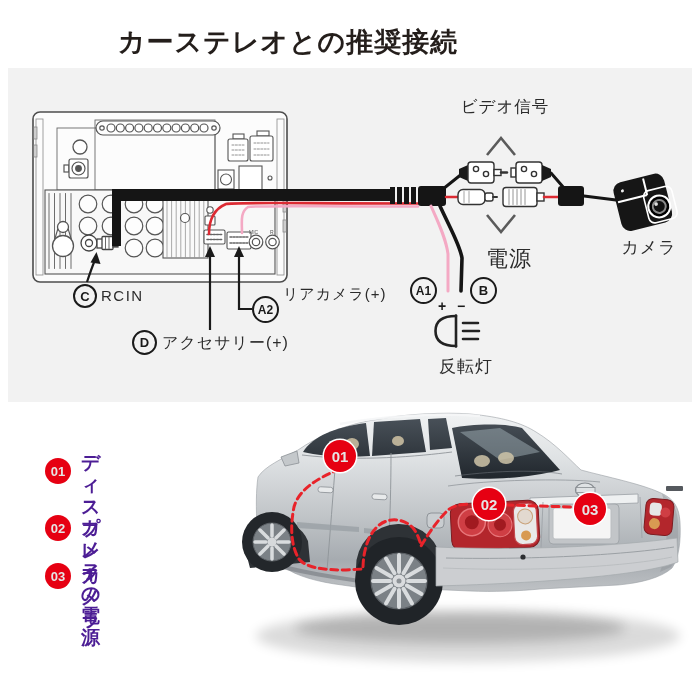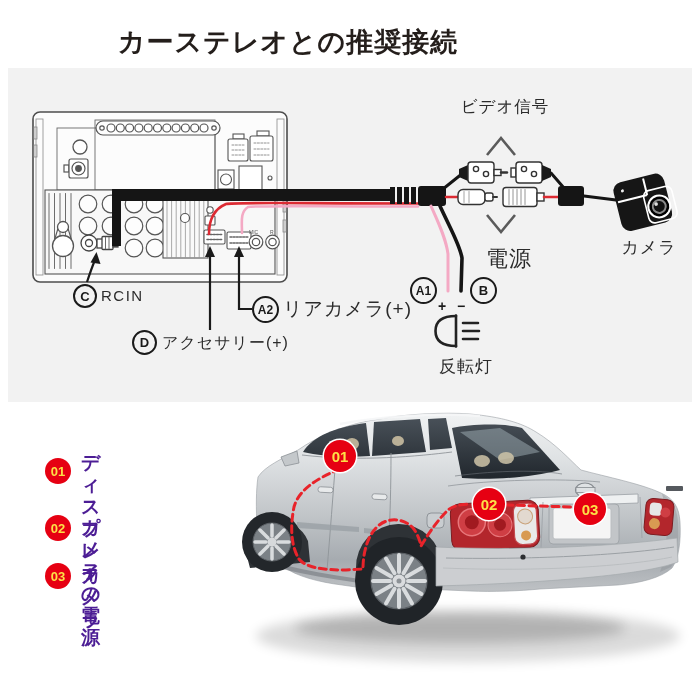--- a/index.html
+++ b/index.html
@@ -6,21 +6,21 @@
   #stage{position:relative;width:700px;height:700px;background:#ffffff;overflow:hidden;
          font-family:"Liberation Sans","DejaVu Sans",sans-serif;}
   .abs{position:absolute;}
   #title{left:0;top:24px;width:576px;text-align:center;font-size:27px;font-weight:bold;
          color:#241e1b;letter-spacing:1px;}
   #panel{left:8px;top:68px;width:684px;height:334px;background:#f2f2f2;}
   #art{left:0;top:0;width:700px;height:700px;pointer-events:none;}
   .lbl{color:#2b2b2b;letter-spacing:1px;}
   .circle-key{border:2.5px solid #1a1a1a;border-radius:50%;display:flex;align-items:center;
               justify-content:center;font-weight:bold;color:#1a1a1a;box-sizing:border-box;}
-  .badge{background:#e60012;border-radius:50%;color:#fde047;font-weight:bold;display:flex;
+  .badge{background:#e60012;border-radius:50%;color:#e5e5e5;font-weight:bold;display:flex;
          align-items:center;justify-content:center;box-shadow:0 0 0 1.5px #ffffff;}
   .legend-badge{width:26px;height:26px;font-size:13px;}
   .car-badge{width:32px;height:32px;font-size:15px;}
   .legend-text{font-size:19px;font-weight:600;color:#4c1d95;line-height:22px;letter-spacing:0.5px;}
   .sign{font-weight:bold;color:#1a1a1a;font-size:14px;}
 </style>
 </head>
 <body>
 
 <div id="stage">
@@ -313,21 +313,21 @@
 
   <div class="abs lbl" style="left:450px;top:96px;width:110px;text-align:center;font-size:16.5px;">ビデオ信号</div>
   <div class="abs lbl" style="left:472px;top:244px;width:60px;text-align:right;font-size:22px;">電源</div>
   <div class="abs lbl" style="left:613px;top:236px;width:72px;text-align:center;font-size:17px;">カメラ</div>
   <div class="abs lbl" style="left:426px;top:355px;width:64px;text-align:center;font-size:17px;margin-left:8px;">反転灯</div>
 
   <div class="abs circle-key" style="left:73px;top:284px;width:24px;height:24px;font-size:13px;">C</div>
   <div class="abs lbl" style="left:101px;top:287px;font-size:15px;letter-spacing:1.5px;">RCIN</div>
 
   <div class="abs circle-key" style="left:252px;top:296px;width:27px;height:27px;font-size:12px;">A2</div>
-  <div class="abs lbl" style="left:283px;top:296px;font-size:19px;">リアカメラ(+)</div>
+  <div class="abs lbl" style="left:283px;top:285px;font-size:15px;">リアカメラ(+)</div>
 
   <div class="abs circle-key" style="left:132px;top:330px;width:25px;height:25px;font-size:13px;">D</div>
   <div class="abs lbl" style="left:162px;top:333px;font-size:16px;">アクセサリー(+)</div>
 
   <div class="abs circle-key" style="left:410px;top:277px;width:27px;height:27px;font-size:12px;">A1</div>
   <div class="abs circle-key" style="left:470px;top:277px;width:27px;height:27px;font-size:13px;">B</div>
   <div class="abs sign" style="left:438px;top:298px;">+</div>
   <div class="abs sign" style="left:457px;top:298px;">−</div>
 
   <div class="abs">

